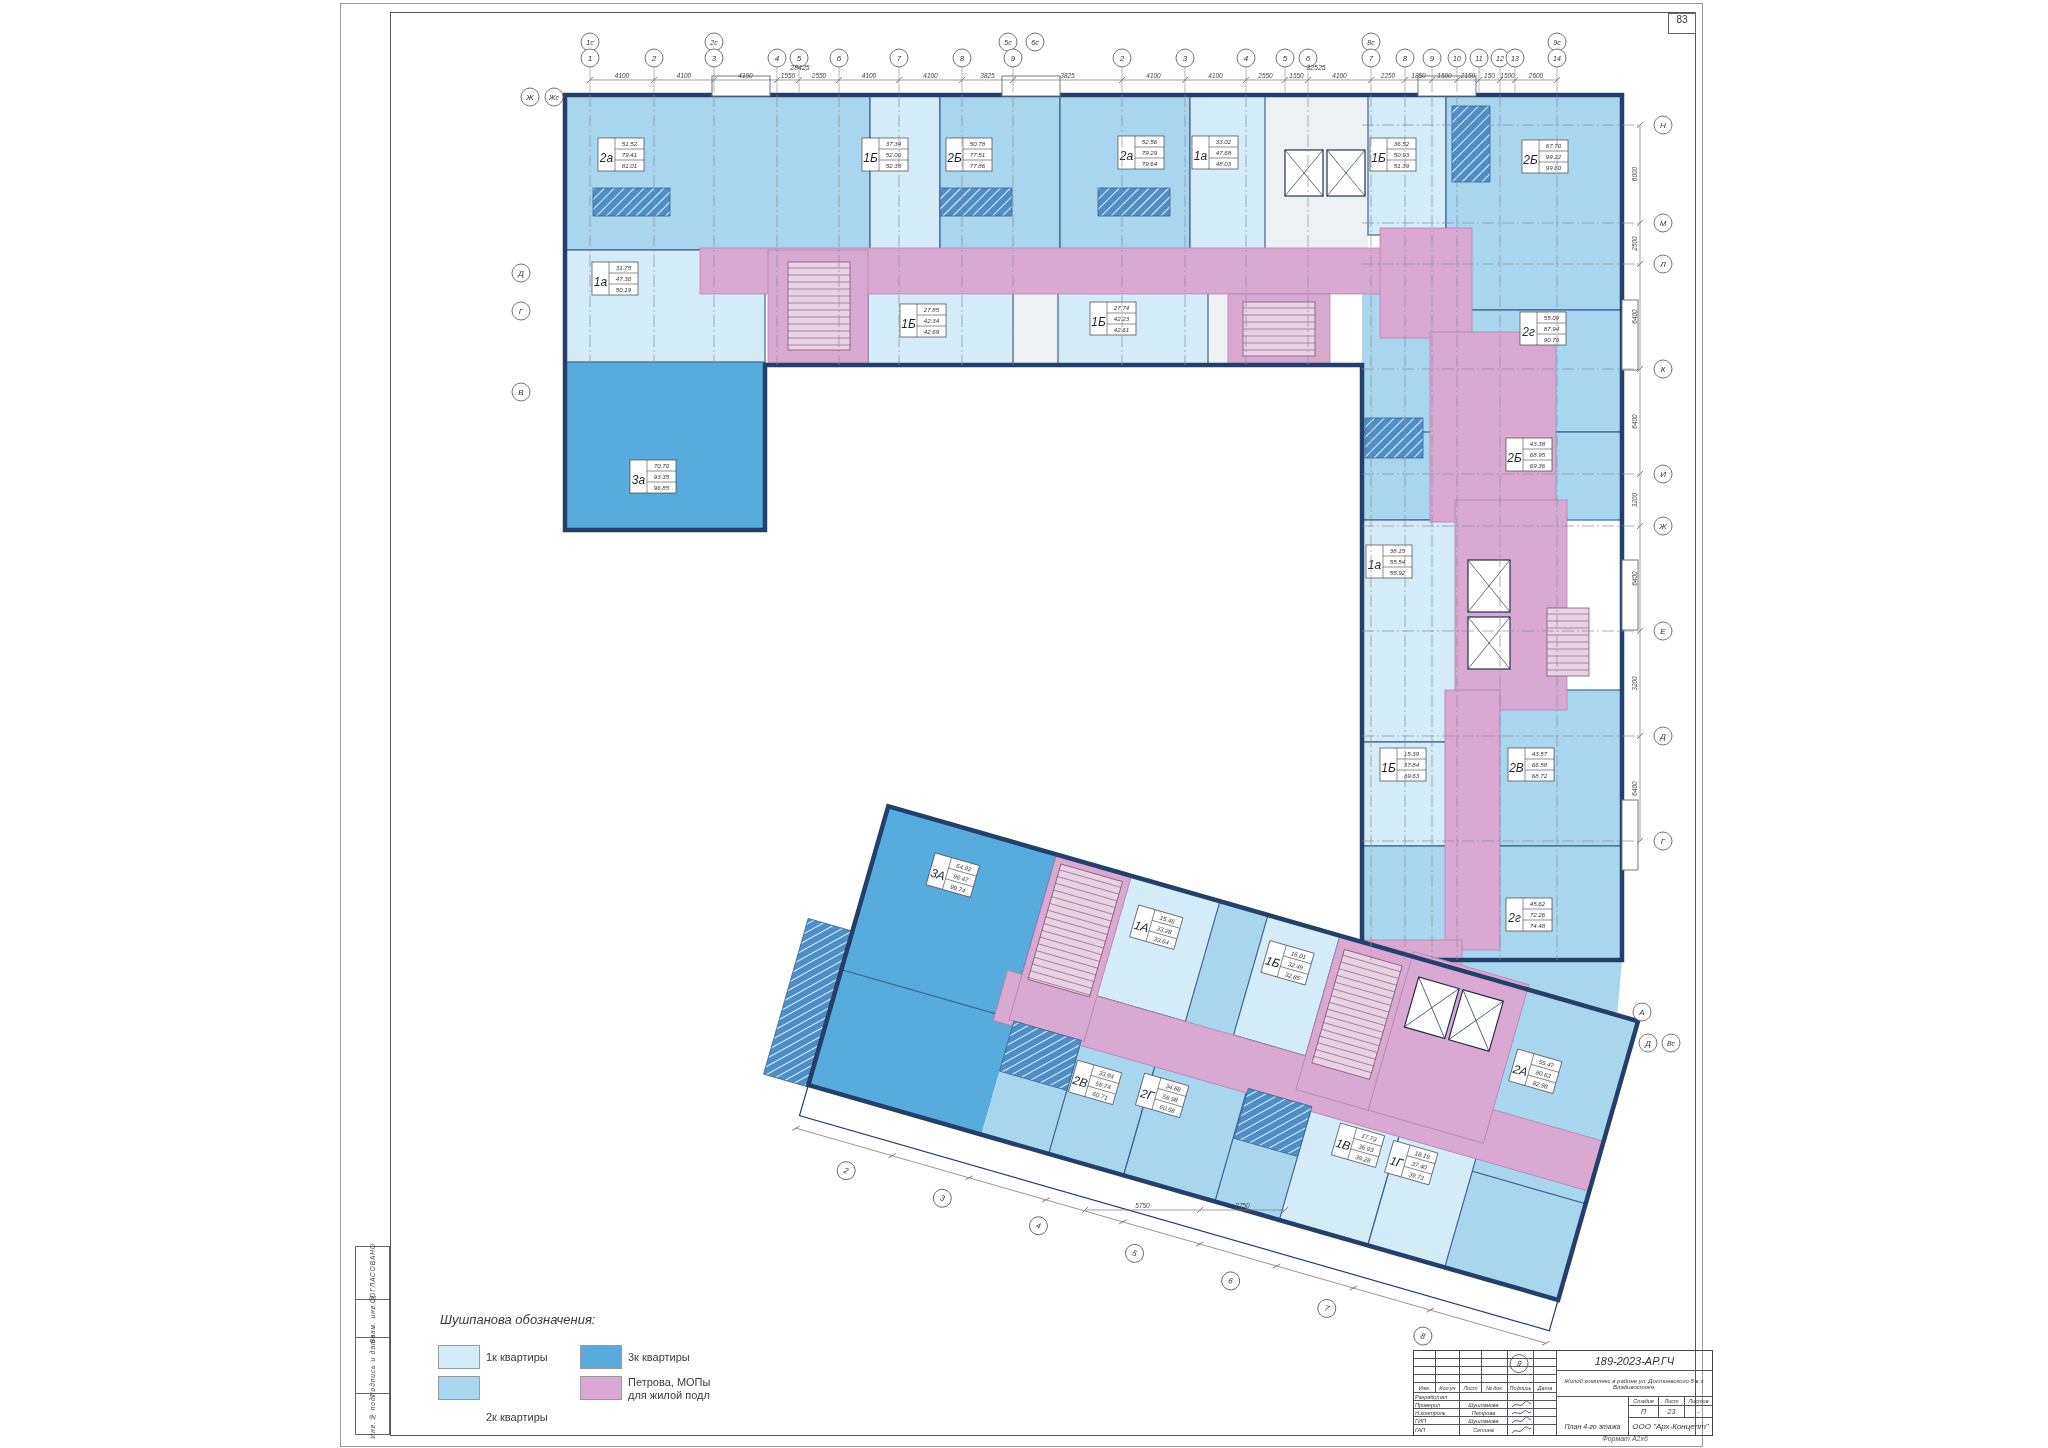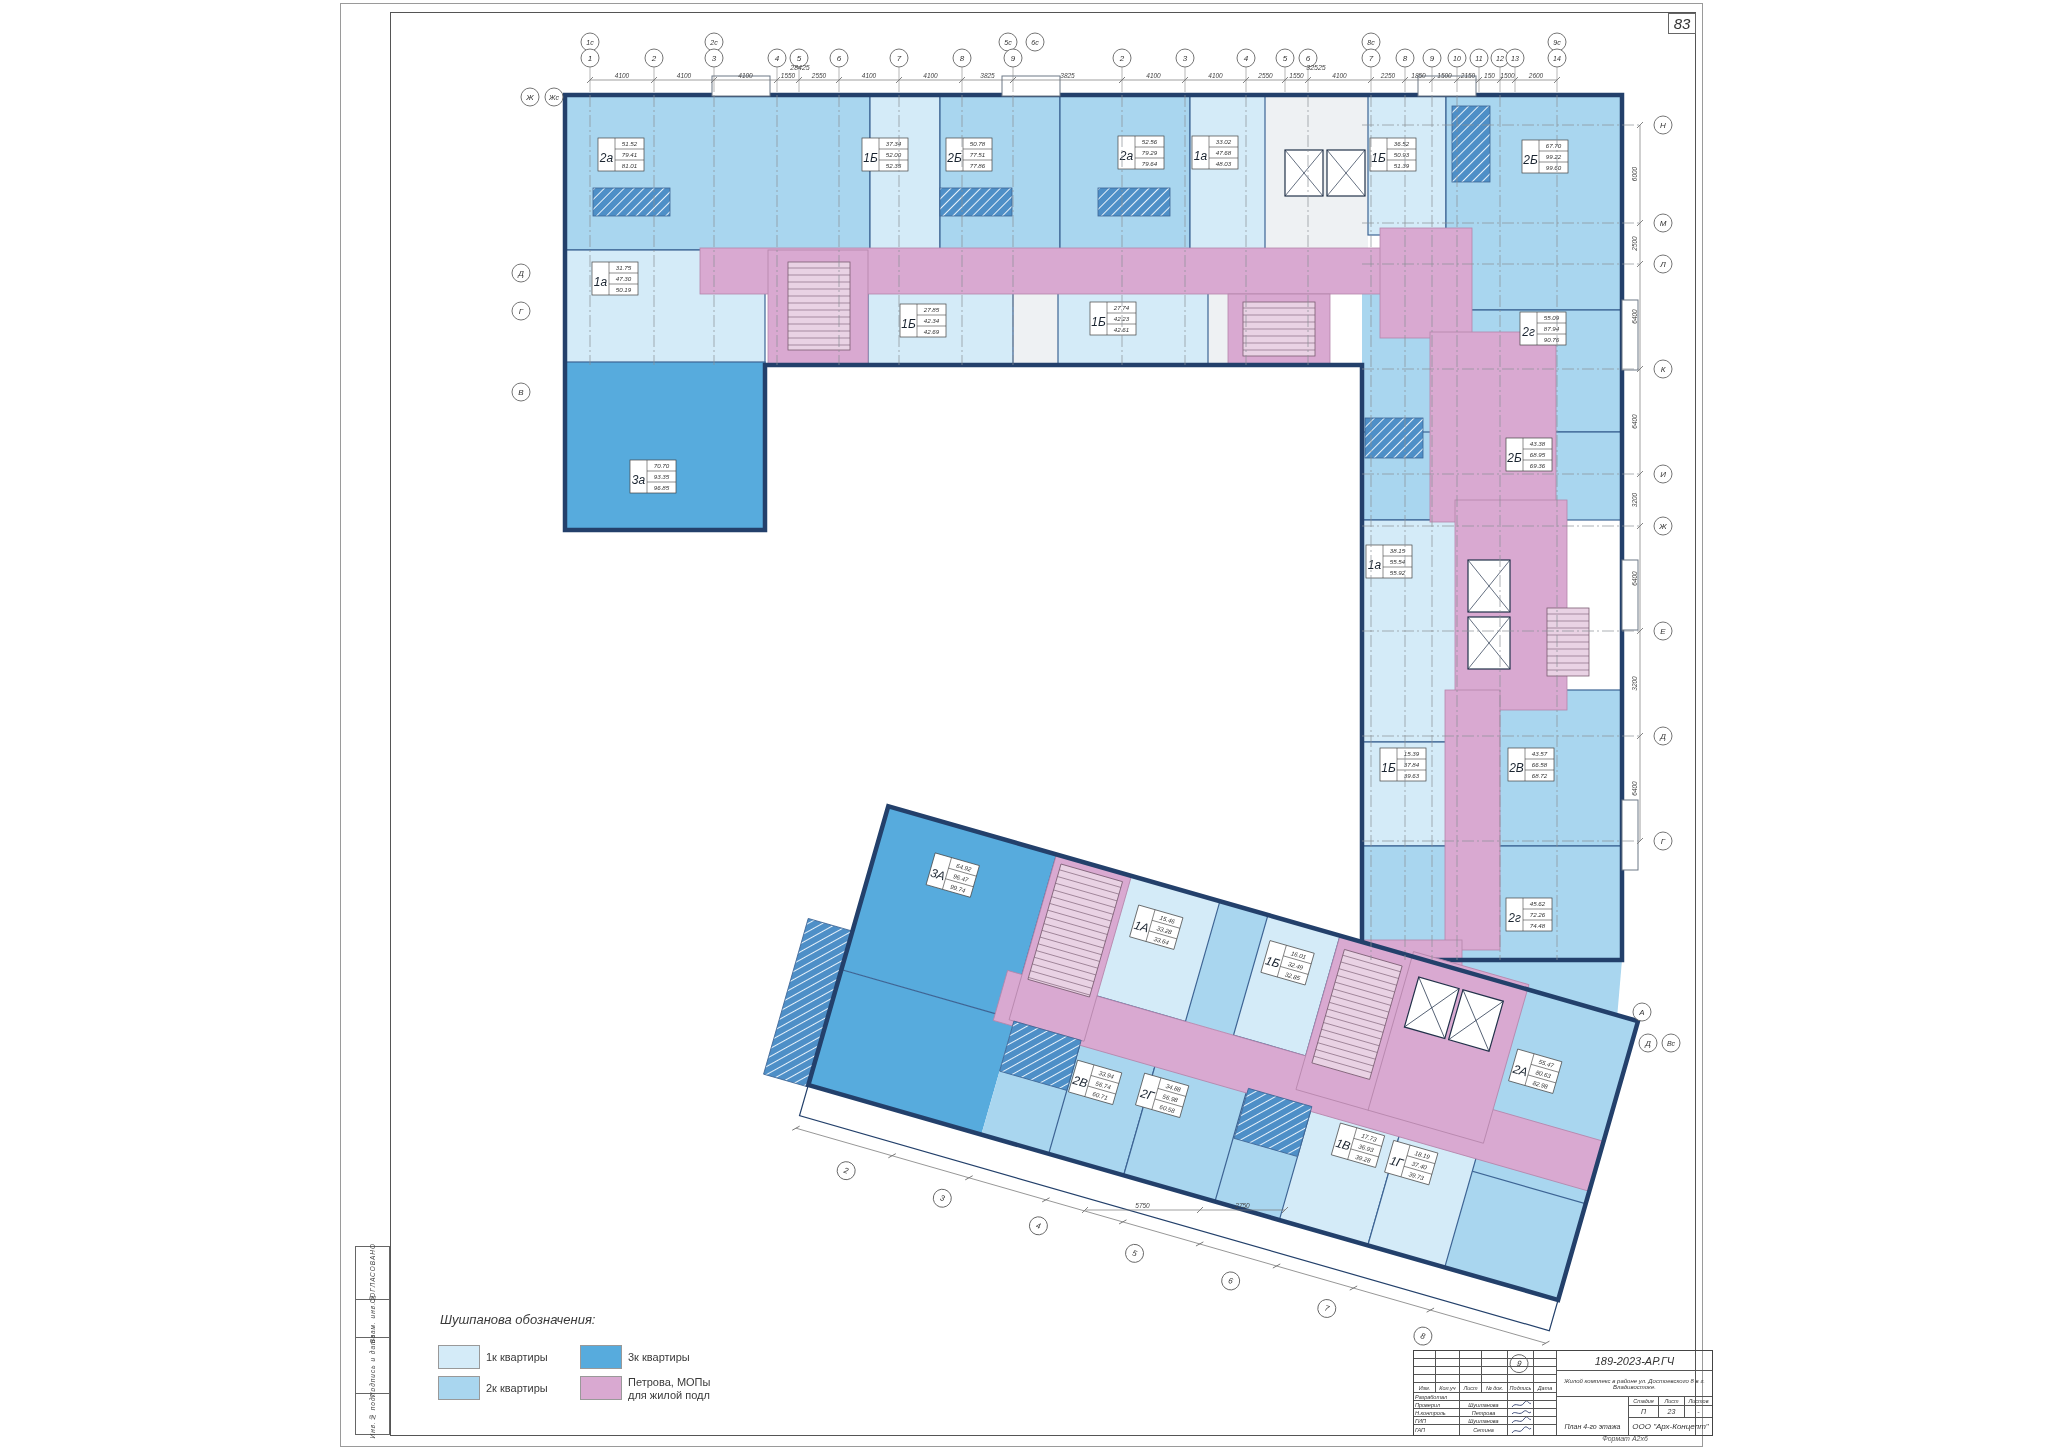--- a/index.html
+++ b/index.html
@@ -1,21 +1,21 @@
 <!DOCTYPE html>
 <html><head>
 <meta charset="utf-8">
 <style>
   html,body{margin:0;padding:0;background:#fff;}
   body{width:2048px;height:1448px;position:relative;font-family:"Liberation Sans",sans-serif;overflow:hidden;}
   .abs{position:absolute;}
   
   #paper{left:340px;top:3px;width:1361px;height:1442px;border:1px solid #9a9a9a;background:#fff;}
   #frame{left:390px;top:12px;width:1304px;height:1422px;border:1.5px solid #555;}
-  #corner-box{left:1668px;top:13px;width:26px;height:19px;border:1px solid #666;font-size:15px;font-style:italic;color:#333;display:flex;align-items:center;justify-content:center;}
+  #corner-box{left:1668px;top:13px;width:26px;height:19px;border:1px solid #666;font-size:10px;color:#333;display:flex;align-items:flex-start;justify-content:center;}
   
   .vstamp{width:33px;border:1px solid #666;color:#444;display:flex;align-items:center;justify-content:center;}
   .vstamp span{writing-mode:vertical-rl;transform:rotate(180deg);font-size:6.5px;font-style:italic;white-space:nowrap;letter-spacing:1px;}
   
   #legend-title{left:440px;top:1312px;font-size:13px;font-style:italic;color:#3a3a3a;}
   .sw{width:40px;height:22px;border:1px solid #999;}
   .lg-label{font-size:11px;color:#3a3a3a;line-height:1.15;}
   
   #tb{left:1396px;top:1350px;width:298px;height:84px;border:1.5px solid #444;color:#333;margin-left:17px;}
   #tb .cell{position:absolute;border-right:1px solid #555;border-bottom:1px solid #555;font-size:5.5px;font-style:italic;overflow:hidden;display:flex;align-items:center;justify-content:center;box-sizing:border-box;}
@@ -800,21 +800,21 @@
       <line x1="1282" y1="1213" x2="1288" y2="1207" stroke="#777" stroke-width="0.9"></line>
       <text x="1142.5" y="1207.5" font-size="6.5" font-style="italic" fill="#444" text-anchor="middle">5750</text>
       <text x="1242.5" y="1207.5" font-size="6.5" font-style="italic" fill="#444" text-anchor="middle">2750</text>
     </g>
 </svg>
 
 <div class="abs" id="legend-title">Шушпанова обозначения:</div>
 <div class="abs sw" style="left: 438px; top: 1345px; background: rgb(212, 235, 248);"></div>
 <div class="abs lg-label" style="left:486px;top:1351px;">1к квартиры</div>
 <div class="abs sw" style="left: 438px; top: 1376px; background: rgb(169, 214, 239);"></div>
-<div class="abs lg-label" style="left:486px;top:1382px;">2к квартиры</div>
+<div class="abs lg-label" style="left:486px;top:1411px;">2к квартиры</div>
 <div class="abs sw" style="left: 580px; top: 1345px; background: rgb(87, 171, 221);"></div>
 <div class="abs lg-label" style="left:628px;top:1351px;">3к квартиры</div>
 <div class="abs sw" style="left: 580px; top: 1376px; background: rgb(217, 169, 209);"></div>
 <div class="abs lg-label" style="left:628px;top:1376px;">
   <div>Петрова, МОПы</div>
   <div>для жилой подл</div>
 </div>
 
 <div class="abs" id="tb">
 

